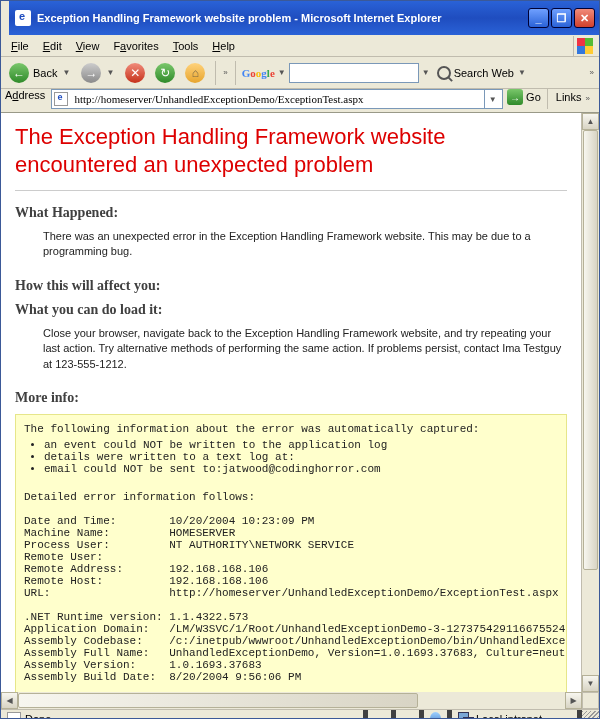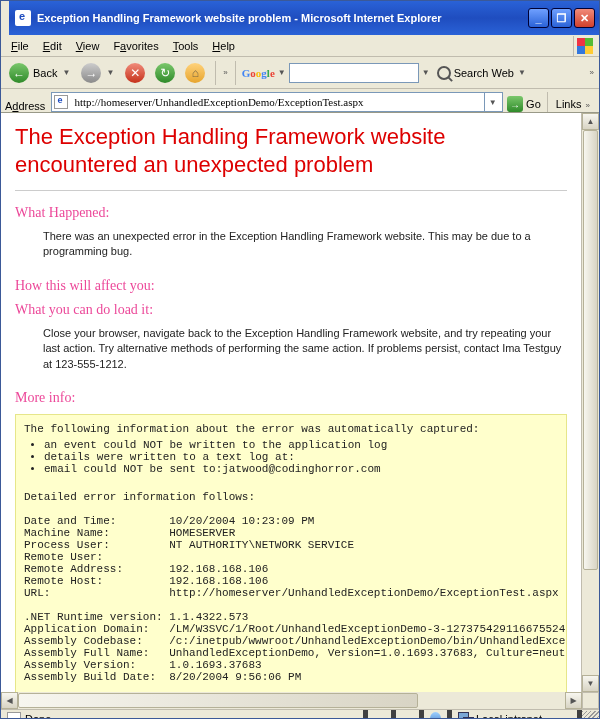--- a/index.html
+++ b/index.html
@@ -65,21 +65,21 @@
   .dd{font-size:8px;color:#555;padding:0 1px;}
   .google-lbl{font-family:Georgia,serif;font-weight:bold;}
   .google-lbl .g1{color:#4285f4;} .google-lbl .o1{color:#ea4335;} .google-lbl .o2{color:#fbbc05;}
   .google-lbl .g2{color:#4285f4;} .google-lbl .l{color:#34a853;} .google-lbl .e{color:#ea4335;}
   .google-input{height:20px;width:130px;border:1px solid #7a98b8;background:#fff;padding:1px 3px;}
   .search-btn{display:flex;align-items:center;gap:3px;padding:2px 4px;}
   .search-ico{width:14px;height:14px;border:2px solid #555;border-radius:50%;position:relative;}
   .search-ico::after{content:"";position:absolute;width:6px;height:2px;background:#555;transform:rotate(45deg);bottom:-2px;right:-4px;}
   
   .addrbar{
-    height:24px;background:#ece9d8;display:flex;align-items:flex-end;gap:4px;
+    height:24px;background:#ece9d8;display:flex;align-items:flex-start;gap:4px;
     padding:0 4px;border-bottom:1px solid #998;font-size:11px;
   }
   .addrbar label{padding-right:2px;}
   .addr-input{
     flex:1;height:20px;border:1px solid #7a98b8;background:#fff;display:flex;align-items:center;
     padding:0 2px;gap:4px;overflow:hidden;
   }
   .addr-input .page-ico{width:14px;height:14px;background:#fff;border:1px solid #999;position:relative;}
   .addr-input .page-ico::after{content:"e";color:#1f4dbf;font-size:9px;font-weight:bold;position:absolute;left:2px;top:-1px;}
   .addr-input input{border:none;outline:none;flex:1;font-size:11px;font-family:Tahoma;}
@@ -102,21 +102,21 @@
   .hscroll .strack{flex:1;position:relative;}
   .hscroll .sthumb{top:1px;bottom:1px;left:0;height:auto;width:400px;}
   .hscroll .corner{width:17px;height:17px;background:#ece9d8;border:1px solid #c0bcae;}
   
   .page{padding:10px 14px;font-family:Verdana,Tahoma,sans-serif;}
   h1.err{
     color:#d00;font-weight:normal;font-size:22px;margin:0 0 12px 0;
     font-family:Verdana,sans-serif;line-height:1.25;
   }
   hr.th{border:none;border-top:1px solid #ccc;margin:6px 0 14px 0;}
-  h2.sect{color:#ec4899;font-weight:normal;font-size:14px;margin:6px 0 8px 0;font-family:Verdana;}
+  h2.sect{color:#404040;font-weight:bold;font-size:14px;margin:6px 0 8px 0;font-family:Verdana;}
   .para{margin:0 0 18px 28px;font-size:11px;line-height:1.4;color:#222;}
   
   .infobox{
     background:#ffffcc;border:1px solid #e6e68a;padding:8px 8px 8px 8px;
     font-family:"Courier New",monospace;font-size:11px;color:#222;
     white-space:nowrap;overflow:hidden;
   }
   .infobox ul{margin:4px 0 4px 20px;padding:0;}
   .infobox li{margin:0;}
   .kv{white-space:pre;}

